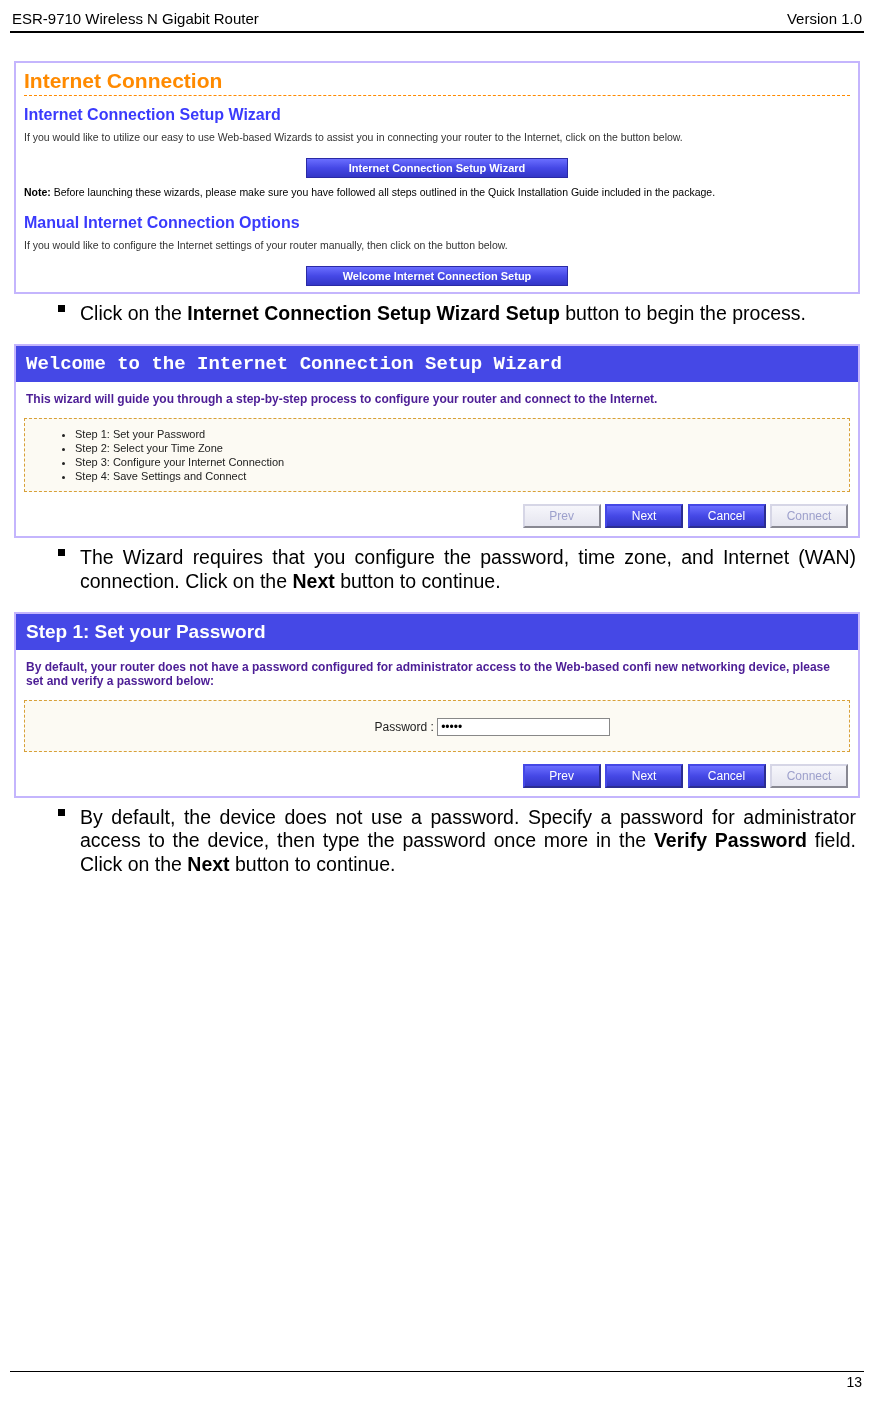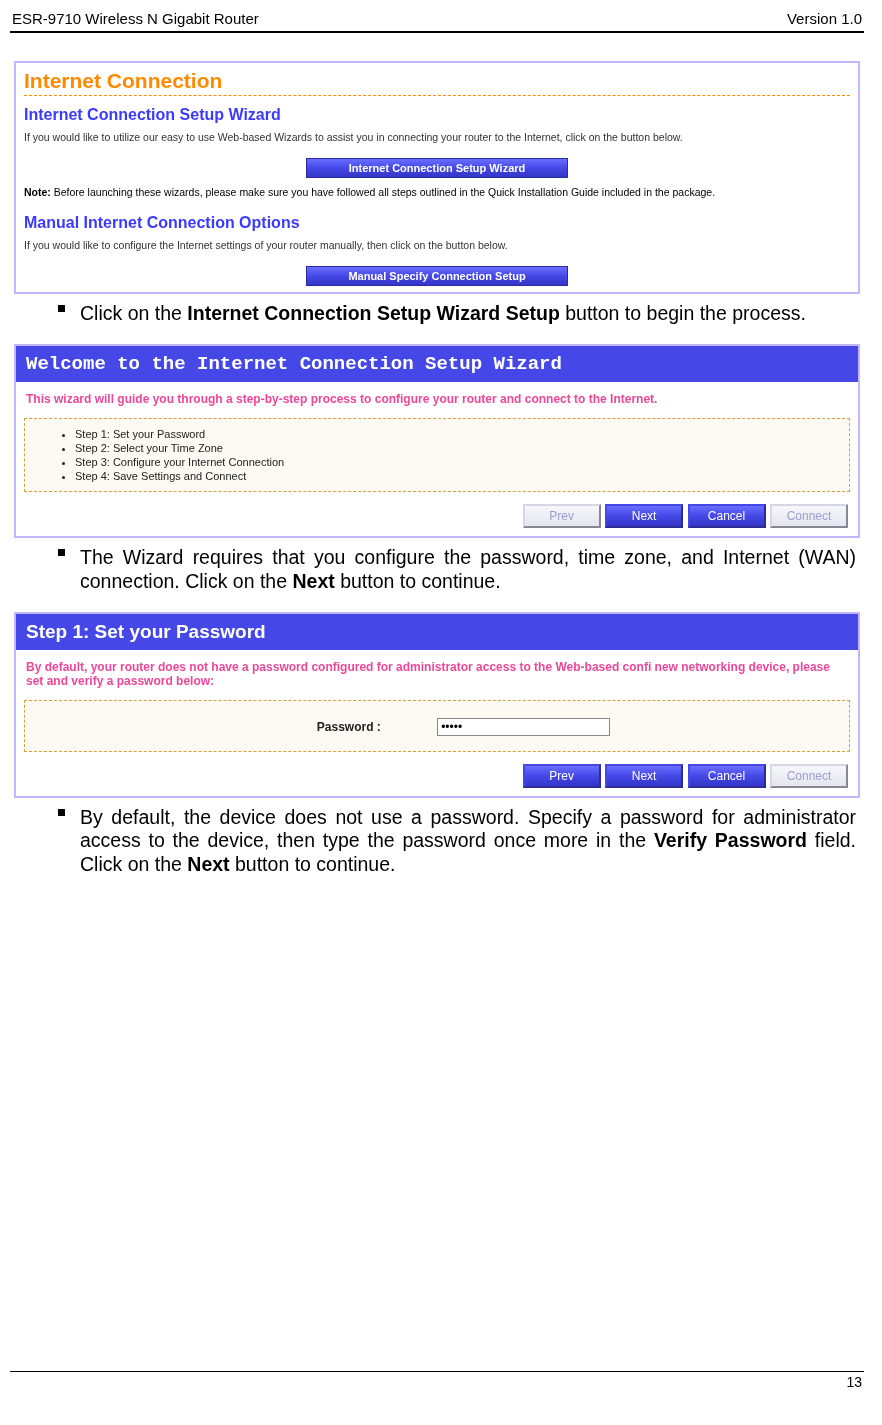--- a/index.html
+++ b/index.html
@@ -86,21 +86,21 @@
 
   .wizard-welcome {
     background: #4548e6;
     color: #fff;
     font-weight: bold;
     font-size: 19px;
     padding: 7px 10px;
     font-family: Liberation Mono, monospace;
   }
   .wizard-subtext {
-    color: #ec4899;
+    color: #4c1d95;
     font-weight: bold;
     font-size: 12px;
     padding: 10px 10px 6px 10px;
   }
   .wizard-step1-title {
     background: #4548e6;
     color: #fff;
     font-weight: bold;
     font-size: 19px;
     padding: 7px 10px;
@@ -135,21 +135,21 @@
     border: 2px outset #4548e6;
   }
   .nav-btn.disabled { color: #9da0cc; border: 2px outset #d6d6e6; background: linear-gradient(#f6f6fb,#e5e5ef); }
   .pw-form {
     text-align: center;
     padding: 6px 0 4px 0;
     font-size: 12px;
     font-family: Arial, sans-serif;
   }
   .pw-form .row { margin: 3px 0; text-align: left; white-space: nowrap; }
-  .pw-form .label-c { display: inline-block; width: 170px; text-align: center; font-weight: bold; margin-right: 0; }
+  .pw-form .label-c { display: inline-block; width: 170px; text-align: right; font-weight: normal; margin-right: 0; }
   .pw-form input[type=password] {
     border: 1px solid #888;
     padding: 1px 3px;
     font-size: 12px;
     width: 165px;
     font-family: Arial, sans-serif;
   }
   .instr {
     font-size: 19.5px;
     font-family: Arial, sans-serif;
@@ -201,21 +201,21 @@
     <hr class="dotted-hr-orange">
     <div class="sub-heading-blue">Internet Connection Setup Wizard</div>
     <div class="sub-body">If you would like to utilize our easy to use Web-based Wizards to assist you in connecting your router to the Internet, click on the button below.</div>
     <div class="btn-row-center">
       <span class="wizard-btn" style="width:260px;">Internet Connection Setup Wizard</span>
     </div>
     <div class="note-line"><b>Note:</b> <span>Before launching these wizards, please make sure you have followed all steps outlined in the Quick Installation Guide included in the package.</span></div>
     <div class="sub-heading-blue">Manual Internet Connection Options</div>
     <div class="sub-body">If you would like to configure the Internet settings of your router manually, then click on the button below.</div>
     <div class="btn-row-center">
-      <span class="wizard-btn" style="width:260px;">Manual Specify Connection Setup</span>
+      <span class="wizard-btn" style="width:260px;">Welcome Internet Connection Setup</span>
     </div>
   </div>
 
   <div class="instr">
     <span class="bullet"></span>
     <span>Click on the </span><b>Internet Connection Setup Wizard Setup</b><span> button to begin the process.</span>
   </div>
 
   <div class="screenshot-box" style="padding-bottom:0;">
     <div class="wizard-welcome">Welcome to the Internet Connection Setup Wizard</div>

